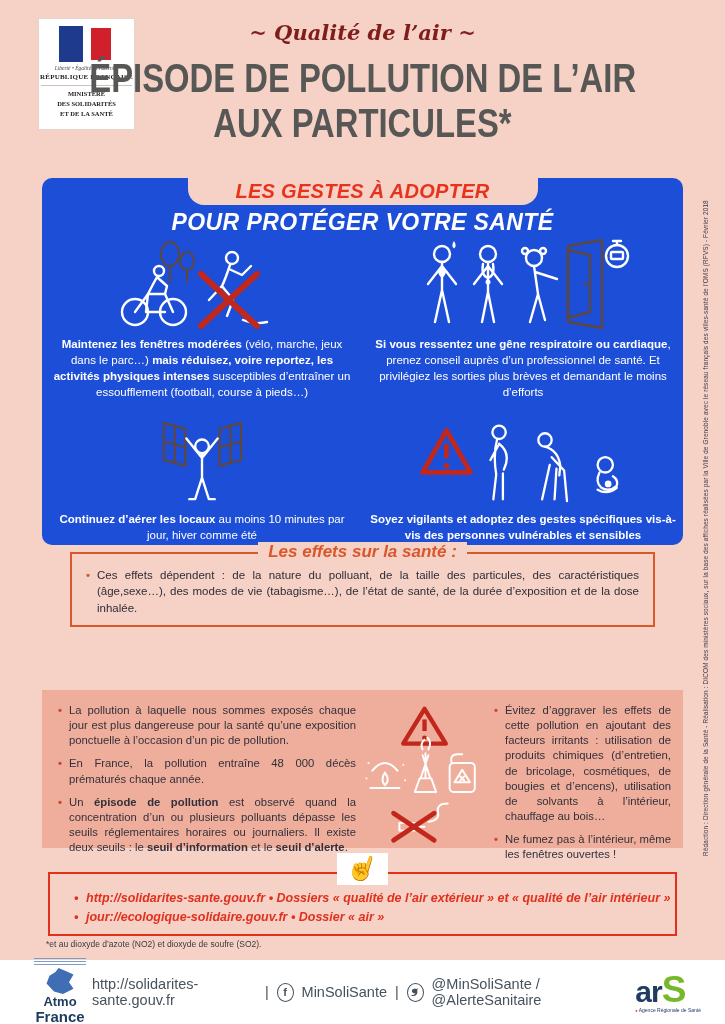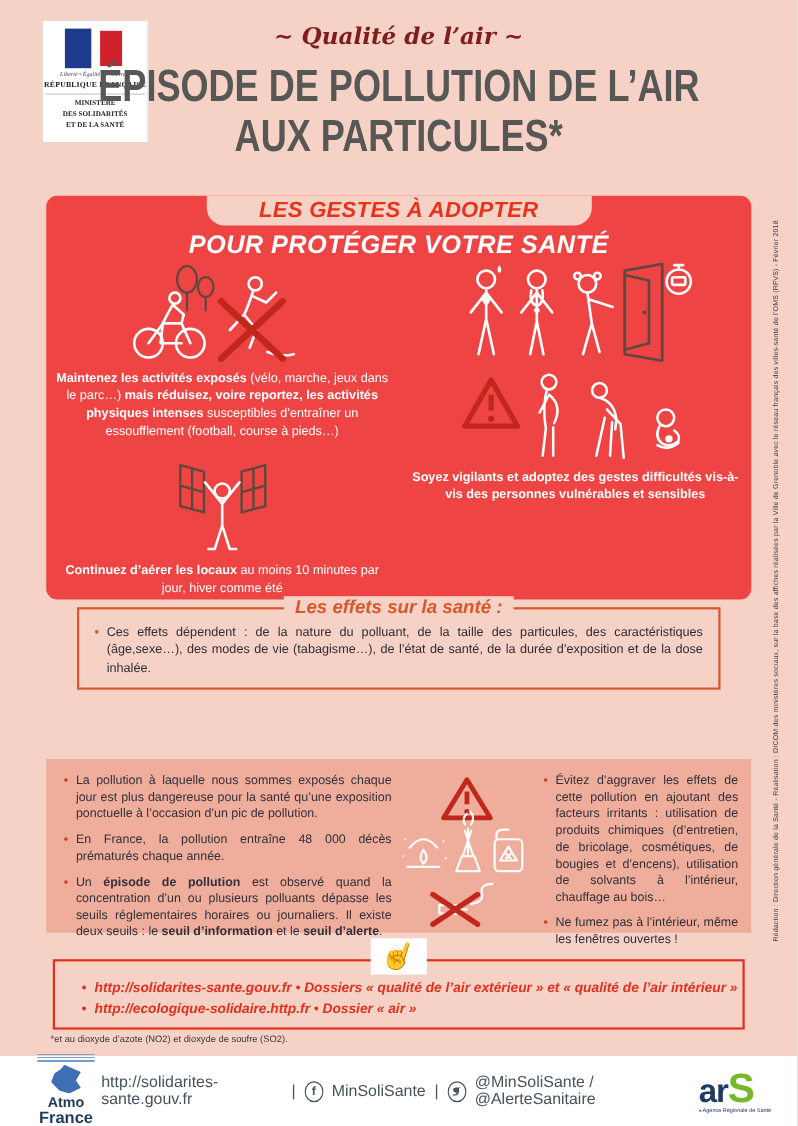--- a/index.html
+++ b/index.html
@@ -19,21 +19,21 @@
   .logo-divider{width:96%;height:1px;background:#cfc1ba;margin:4px 0 3px;}
   .ministere{font:700 6.5px "Liberation Serif",serif;color:#222;text-align:center;line-height:1.55;}
 
   .tagline{position:absolute;top:20px;left:0;width:100%;text-align:center;
            font:italic 700 21px "DejaVu Serif",serif;color:#7f1d1d;}
   .main-title{position:absolute;top:56px;left:0;width:100%;text-align:center;color:#575756;
               font-weight:700;font-size:41px;line-height:45px;}
   .condensed{display:inline-block;transform:scaleX(.8);transform-origin:center;white-space:nowrap;}
 
   
-  .gestes{position:absolute;left:42px;top:178px;width:641px;height:367px;background:#ef4444;border-radius:10px;}
+  .gestes{position:absolute;left:42px;top:178px;width:641px;height:367px;background:#1d4ed8;border-radius:10px;}
   .gestes-notch{position:absolute;top:0;left:50%;transform:translateX(-50%);width:350px;height:27px;
                 background:#f5d1c6;border-radius:0 0 16px 16px;display:flex;align-items:center;justify-content:center;}
   .gestes-banner-label{font-style:italic;font-weight:800;font-size:20px;color:#e8321c;letter-spacing:.3px;}
   .gestes-sub{position:absolute;top:31px;width:100%;text-align:center;font-style:italic;font-weight:800;
               font-size:23px;color:#fff;letter-spacing:.4px;}
   .gcol{position:absolute;top:62px;width:320px;display:flex;flex-direction:column;align-items:center;}
   .gcol-left{left:0;} .gcol-right{right:0;}
   .gicon{height:90px;display:flex;align-items:flex-end;justify-content:center;}
   .gicon2{height:88px;display:flex;align-items:flex-end;justify-content:center;margin-top:2px;}
   .gtext{width:306px;min-height:78px;text-align:center;font-size:11.5px;line-height:1.38;color:#fff;margin-top:7px;}
@@ -143,21 +143,21 @@
             <path d="M42 39 C38 46 36 50 33 56 M43 40 L52 48 L50 56"></path>
             <circle cx="117" cy="20" r="6"></circle>
             <path d="M115 27 C112 36 110 42 107 48 M114 31 L127 37 L136 28 M107 48 L94 62 M107 48 C112 55 116 58 118 62 L112 78"></path>
             <path d="M128 82 q12 5 24 2"></path>
           </g>
           <g stroke="#c1271b" stroke-width="6" stroke-linecap="round">
             <path d="M86 36 L142 88 M142 36 L86 88"></path>
           </g>
         </svg>
       </div>
-      <div class="gtext"><b>Maintenez les activités exposés</b><span> (vélo, marche, jeux dans le parc…) </span><b>mais réduisez, voire reportez, les activités physiques intenses</b><span> susceptibles d’entraîner un essoufflement (football, course à pieds…)</span></div>
+      <div class="gtext"><b>Maintenez les fenêtres modérées</b><span> (vélo, marche, jeux dans le parc…) </span><b>mais réduisez, voire reportez, les activités physiques intenses</b><span> susceptibles d’entraîner un essoufflement (football, course à pieds…)</span></div>
       <div class="gicon2">
         <svg width="95" height="88" viewBox="0 0 95 90">
           <g stroke="#5f473d" fill="none" stroke-width="2.2" stroke-linejoin="round">
             <path d="M8 6 L30 12 L30 50 L8 44 Z M8 25 L30 31 M19 9 L19 47"></path>
             <path d="M87 6 L65 12 L65 50 L87 44 Z M87 25 L65 31 M76 9 L76 47"></path>
           </g>
           <g stroke="#fff" fill="none" stroke-width="2.4" stroke-linecap="round" stroke-linejoin="round">
             <circle cx="47" cy="30" r="7"></circle>
             <path d="M47 37 L47 62 M47 42 L31 22 M47 42 L63 22 M47 62 L40 84 L34 84 M47 62 L54 84 L60 84"></path>
           </g>
@@ -186,39 +186,40 @@
           <path d="M22 33 q2 -3 4 0 q2 -3 4 0 q0 4 -4 7 q-4 -3 -4 -7 Z" fill="#fff"></path>
           <path d="M38 3 q3.5 5 0 7.5 q-3.5 -2.5 0 -7.5 Z" fill="#fff"></path>
           <circle cx="72" cy="44" r="2.5" fill="#fff"></circle>
           <g stroke="#5f473d" fill="none" stroke-width="2.4" stroke-linejoin="round">
             <path d="M152 8 L186 2 L186 90 L152 84 Z"></path>
             <path d="M152 12 L174 17 L174 74 L152 80 Z"></path>
           </g>
           <circle cx="170" cy="46" r="1.8" fill="#5f473d"></circle>
         </svg>
       </div>
+      <div class="gtext"><b>Si vous ressentez une gêne respiratoire ou cardiaque</b><span>, prenez conseil auprès d’un professionnel de santé. Et privilégiez les sorties plus brèves et demandant le moins d’efforts</span></div>
       <div class="gicon2">
         <svg width="220" height="88" viewBox="0 0 220 92">
           <g stroke="#c1271b" fill="none" stroke-width="5" stroke-linejoin="round">
             <path d="M30 14 L55 58 L5 58 Z"></path>
             <path d="M30 28 L30 43"></path>
           </g>
           <circle cx="30" cy="51" r="3" fill="#c1271b"></circle>
           <g stroke="#fff" fill="none" stroke-width="2.4" stroke-linecap="round" stroke-linejoin="round">
             <circle cx="85" cy="16" r="7"></circle>
             <path d="M83 23 C80 34 80 48 82 60 M85 28 q13 10 5 27 M84 30 L76 45 M82 60 L79 86 M89 59 L89 86"></path>
             <circle cx="133" cy="24" r="7"></circle>
             <path d="M133 31 q14 4 16 20 l-1 10 M138 50 L130 86 M145 54 L143 86 M140 42 L153 56 L156 88"></path>
             <circle cx="196" cy="50" r="8"></circle>
             <path d="M190 58 q-5 10 2 16 q8 5 16 -2 M204 62 q6 4 4 10 M188 76 q10 6 20 -2"></path>
           </g>
           <circle cx="199" cy="70" r="3.5" fill="#fff"></circle>
         </svg>
       </div>
-      <div class="gtext gtext2"><b>Soyez vigilants et adoptez des gestes difficultés vis-à-vis des personnes vulnérables et sensibles</b></div>
+      <div class="gtext gtext2"><b>Soyez vigilants et adoptez des gestes spécifiques vis-à-vis des personnes vulnérables et sensibles</b></div>
     </div>
   </div>
 
   <div class="effets">
     <div class="effets-title"><span>Les effets sur la santé :</span></div>
     <div class="ebullet"><span>Ces effets dépendent : de la nature du polluant, de la taille des particules, des caractéristiques (âge,sexe…), des modes de vie (tabagisme…), de l’état de santé, de la durée d’exposition et de la dose inhalée.</span></div>
   </div>
 
 
   <div class="saviez-box">
@@ -260,21 +261,21 @@
   </div>
 
   <div class="infos">
     <div class="infos-label">
       <span class="infos-band">
         <span class="hand-icon">☝</span>
       </span>
     </div>
     <div class="infos-bullets">
       <div class="ibullet">http://solidarites-sante.gouv.fr  •  Dossiers « qualité de l’air extérieur » et « qualité de l’air intérieur »</div>
-      <div class="ibullet">http://ecologique-solidaire.http.fr  •  Dossier « air »</div>
+      <div class="ibullet">jour://ecologique-solidaire.gouv.fr  •  Dossier « air »</div>
     </div>
   </div>
 
   <div class="footnote">*et au dioxyde d’azote (NO2) et dioxyde de soufre (SO2).</div>
 
   <div class="footer">
     <div class="atmo">
       <div class="atmo-tinylines"></div>
       <div class="atmo-map"></div>
       <div class="atmo-name"><span>Atmo</span></div>

